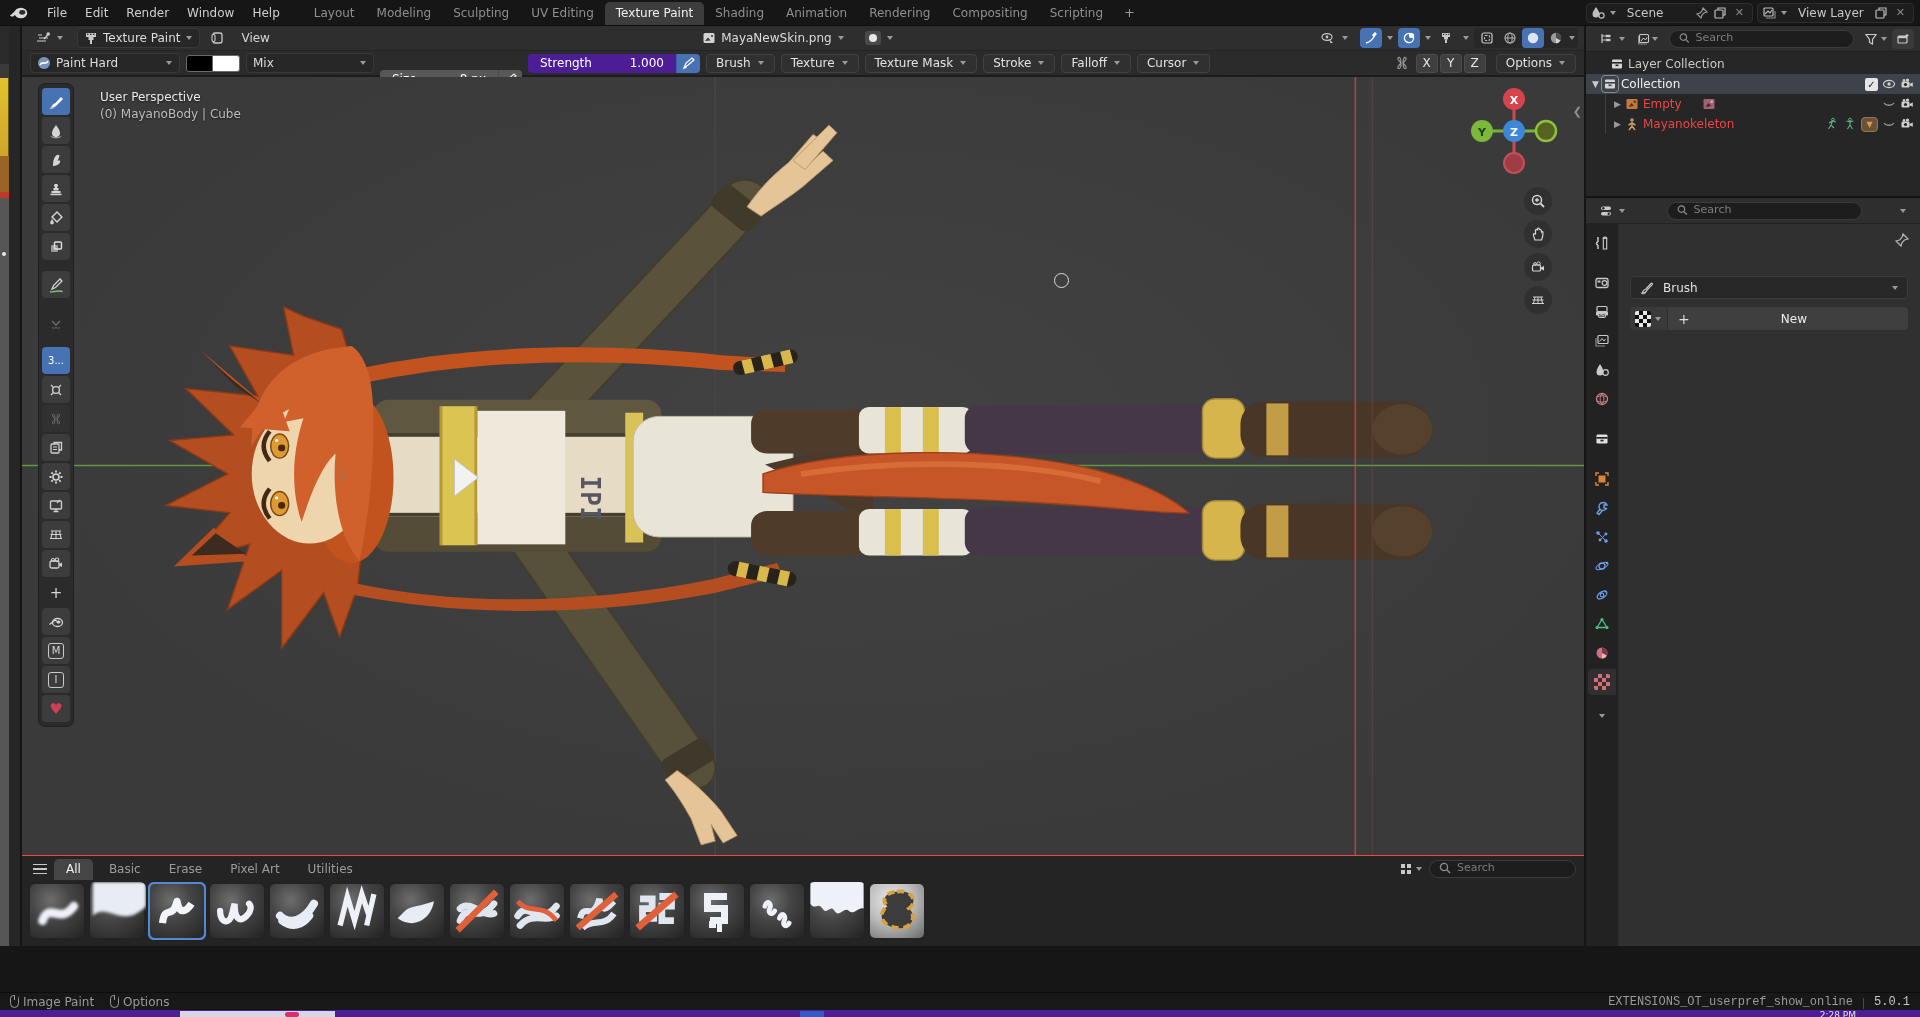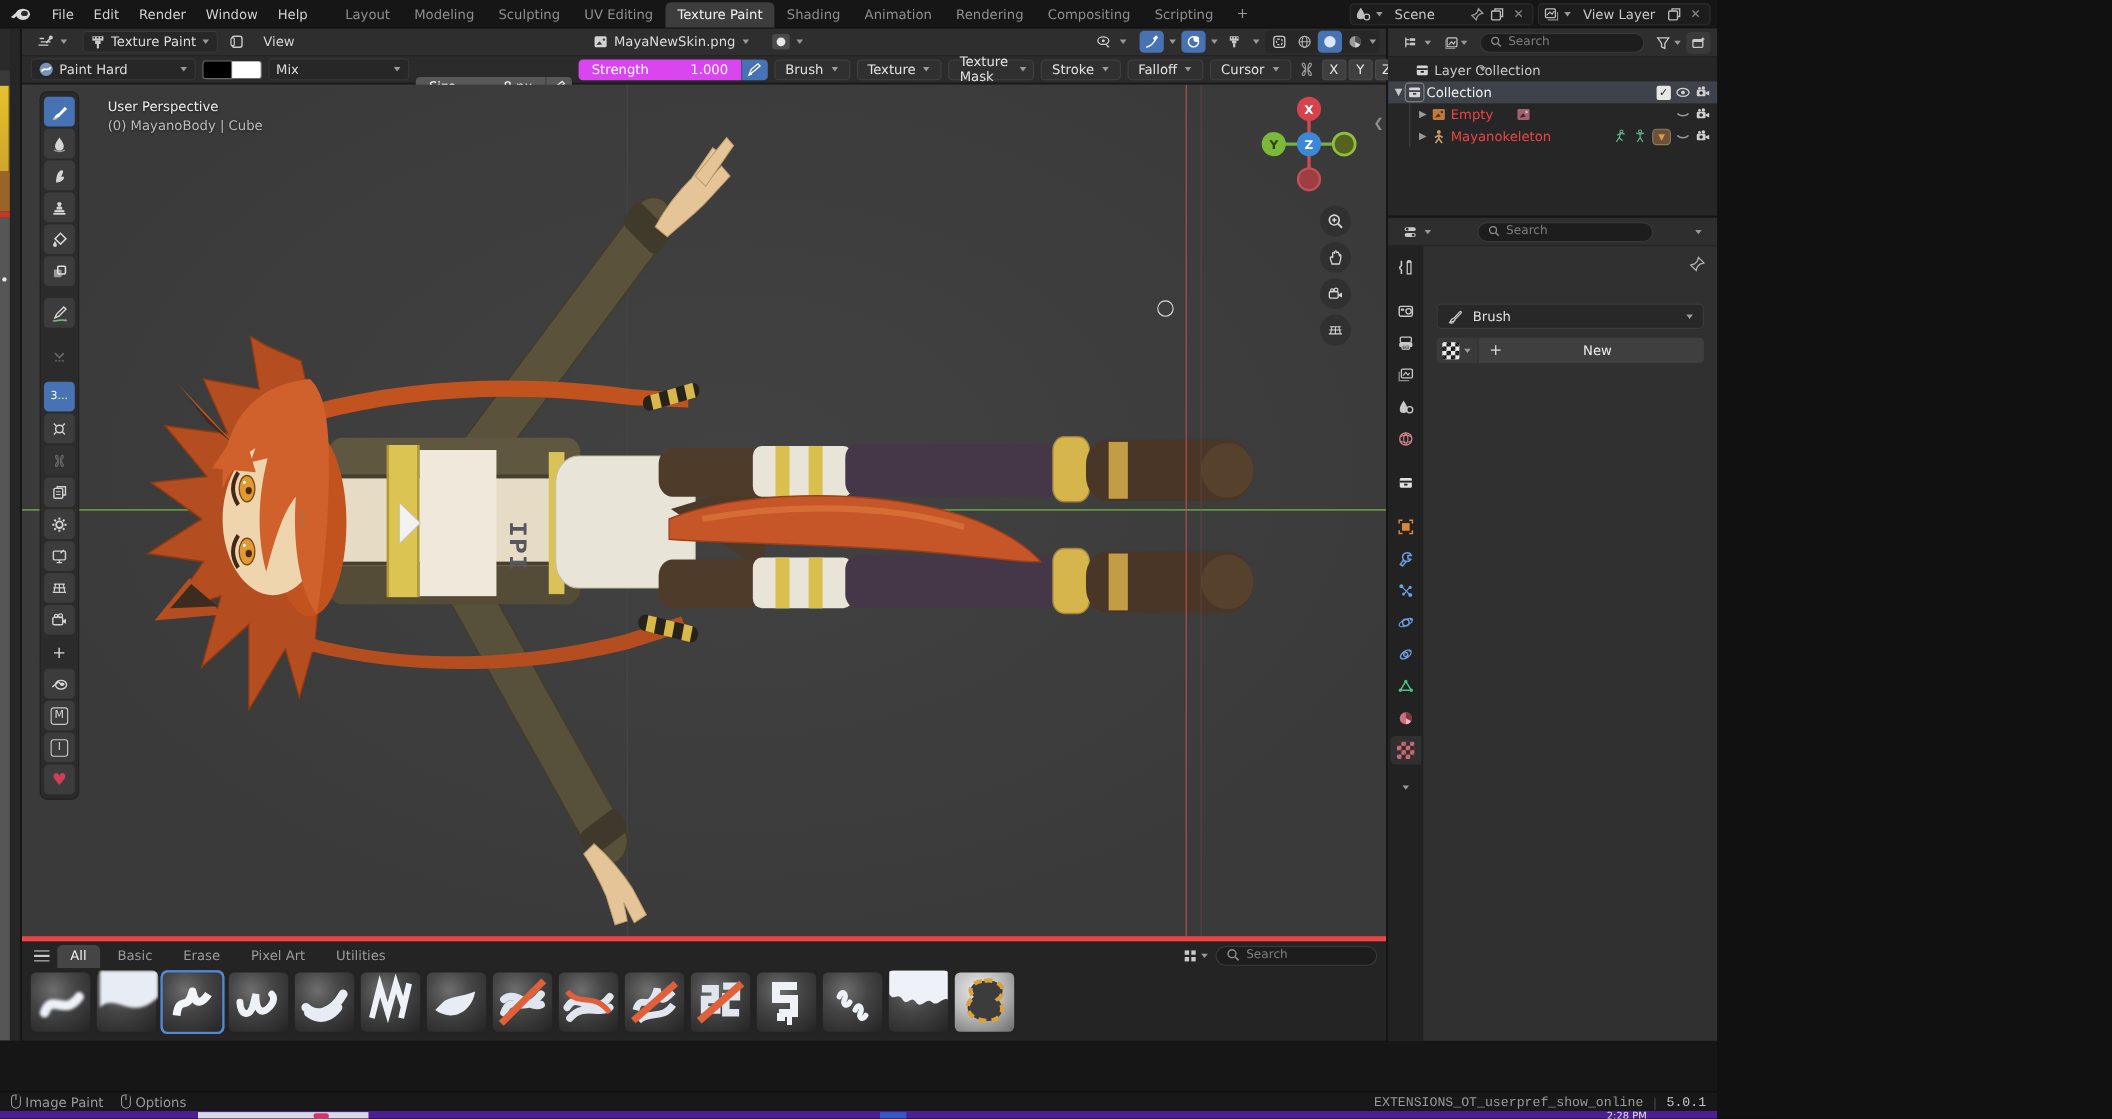--- a/index.html
+++ b/index.html
@@ -1,18 +1,18 @@
 <!DOCTYPE html>
 <html><head>
 <meta charset="utf-8">
 <style>
   * { margin:0; padding:0; box-sizing:border-box; }
   html,body { width:1920px; height:1017px; overflow:hidden; background:#111; }
   body { font-family:"DejaVu Sans","Liberation Sans",sans-serif; font-size:12px; color:#d5d5d5; -webkit-font-smoothing:antialiased; }
-  .screen { width:1561px; height:1017px; display:flex; flex-direction:column; background:#161616; }
+  .screen { width:1920px; height:1017px; display:flex; flex-direction:column; background:#161616; }
 
   
   .topbar { height:26px; background:#161616; display:flex; align-items:center; padding:0 6px; flex:0 0 auto; border-bottom:1px solid #0e0e0e; }
   .blender-logo { width:22px; height:16px; margin:0 8px 0 2px; }
   .menu-item { padding:2px 9px; color:#d0d0d0; border-radius:4px; cursor:default; }
   .ws-tabs { display:flex; margin-left:14px; height:100%; align-items:flex-end; }
   .ws-tab { padding:4px 11px 5px; color:#8f8f8f; border-radius:5px 5px 0 0; }
   .ws-tab.active { background:#3d3d3d; color:#f0f0f0; }
   .ws-add { color:#9a9a9a; padding:4px 10px 5px; font-size:13px; }
   .topbar-right { margin-left:auto; display:flex; align-items:center; gap:4px; }
@@ -33,21 +33,21 @@
   .dd { display:flex; align-items:center; gap:5px; background:#272727; border:1px solid #383838; border-radius:4px; height:20px; padding:0 6px; color:#dcdcdc; }
   .dd.flat { background:transparent; border-color:transparent; }
   .hd-ico-btn { width:22px; height:20px; border-radius:4px; display:flex; align-items:center; justify-content:center; }
   .hd-ico-btn.on { background:#4772b3; }
   .icon-group { display:flex; align-items:center; background:#272727; border-radius:4px; height:20px; padding:0 2px; gap:1px; }
   .menu-text { padding:2px 7px; color:#d6d6d6; }
 
   
   .tool-settings { height:26px; background:#2b2b2b; display:flex; align-items:center; padding:0 8px; gap:6px; border-bottom:2px solid #1c1c1c; }
   .slider { display:flex; align-items:center; justify-content:space-between; background:#585858; color:#fff; border-radius:4px 0 0 4px; height:19px; padding:0 12px; }
-  .slider.blue { background:#d946ef; }
+  .slider.blue { background:#4c1d95; }
   .pen-btn { width:24px; height:19px; background:#585858; border-left:1px solid #4a4a4a; border-radius:0 4px 4px 0; display:flex; align-items:center; justify-content:center; }
   .pen-btn.blue { background:#4772b3; border-left-color:#3c619c; }
   .popover { display:flex; align-items:center; gap:6px; background:#303030; border:1px solid #414141; border-radius:4px; height:19px; padding:0 9px; color:#e2e2e2; }
   .swatches { display:flex; height:17px; }
   .sw { width:27px; height:17px; border:1px solid #6a6a6a; }
   .axis-btn { width:22px; height:19px; background:#3f3f3f; border:1px solid #4c4c4c; border-radius:3px; display:flex; align-items:center; justify-content:center; color:#e8e8e8; margin-left:2px; }
   .ts-right { margin-left:auto; display:flex; align-items:center; }
 
   
   .viewport { position:relative; flex:1 1 auto; background:radial-gradient(ellipse at 52% 45%, #424242 0%, #3a3a3a 75%); overflow:hidden; }
@@ -66,21 +66,21 @@
   .tool-btn.dim { opacity:.4; }
   .boxletter { width:16px; height:16px; border:1.4px solid #c9c9c9; border-radius:3px; display:flex; align-items:center; justify-content:center; font-size:10px; color:#d5d5d5; }
 
   
   .nav-gizmo { position:absolute; right:24px; top:8px; width:92px; height:92px; }
   .nav-circle { position:absolute; right:32px; width:28px; height:28px; border-radius:50%; background:rgba(40,40,40,.55); display:flex; align-items:center; justify-content:center; }
   .collapse-arrow { position:absolute; right:2px; top:28px; color:#909090; font-size:11px; }
   .brush-cursor { position:absolute; left:1032px; top:196px; width:15px; height:15px; border:1.5px solid #dcdcdc; border-radius:50%; }
 
   
-  .asset-shelf { flex:0 0 auto; background:#242424; border-top:5px solid #ef4444; }
+  .asset-shelf { flex:0 0 auto; background:#242424; border-top:1px solid #ef4444; }
   .shelf-header { height:24px; display:flex; align-items:flex-end; padding:0 8px; gap:4px; background:#242424; }
   .hamburger { width:20px; height:18px; margin-bottom:2px; display:flex; flex-direction:column; justify-content:center; gap:3px; padding:0 3px; }
   .hamburger span { height:1.6px; background:#c9c9c9; display:block; }
   .shelf-tab { padding:3px 12px 4px; color:#9b9b9b; border-radius:5px 5px 0 0; }
   .shelf-tab.active { background:#454545; color:#f2f2f2; }
   .shelf-right { margin-left:auto; display:flex; align-items:center; gap:6px; margin-bottom:2px; }
   .search-box { display:flex; align-items:flex-start; background:#1d1d1d; border:1px solid #3a3a3a; border-radius:10px; height:18px; padding:0 8px; gap:5px; }
   .search-box input { background:transparent; border:0; outline:0; color:#cfcfcf; font-family:inherit; font-size:11px; width:110px; }
   .search-box input::placeholder { color:#7d7d7d; }
   .shelf-brushes { display:flex; padding:2px 4px 6px 6px; gap:2px; }

